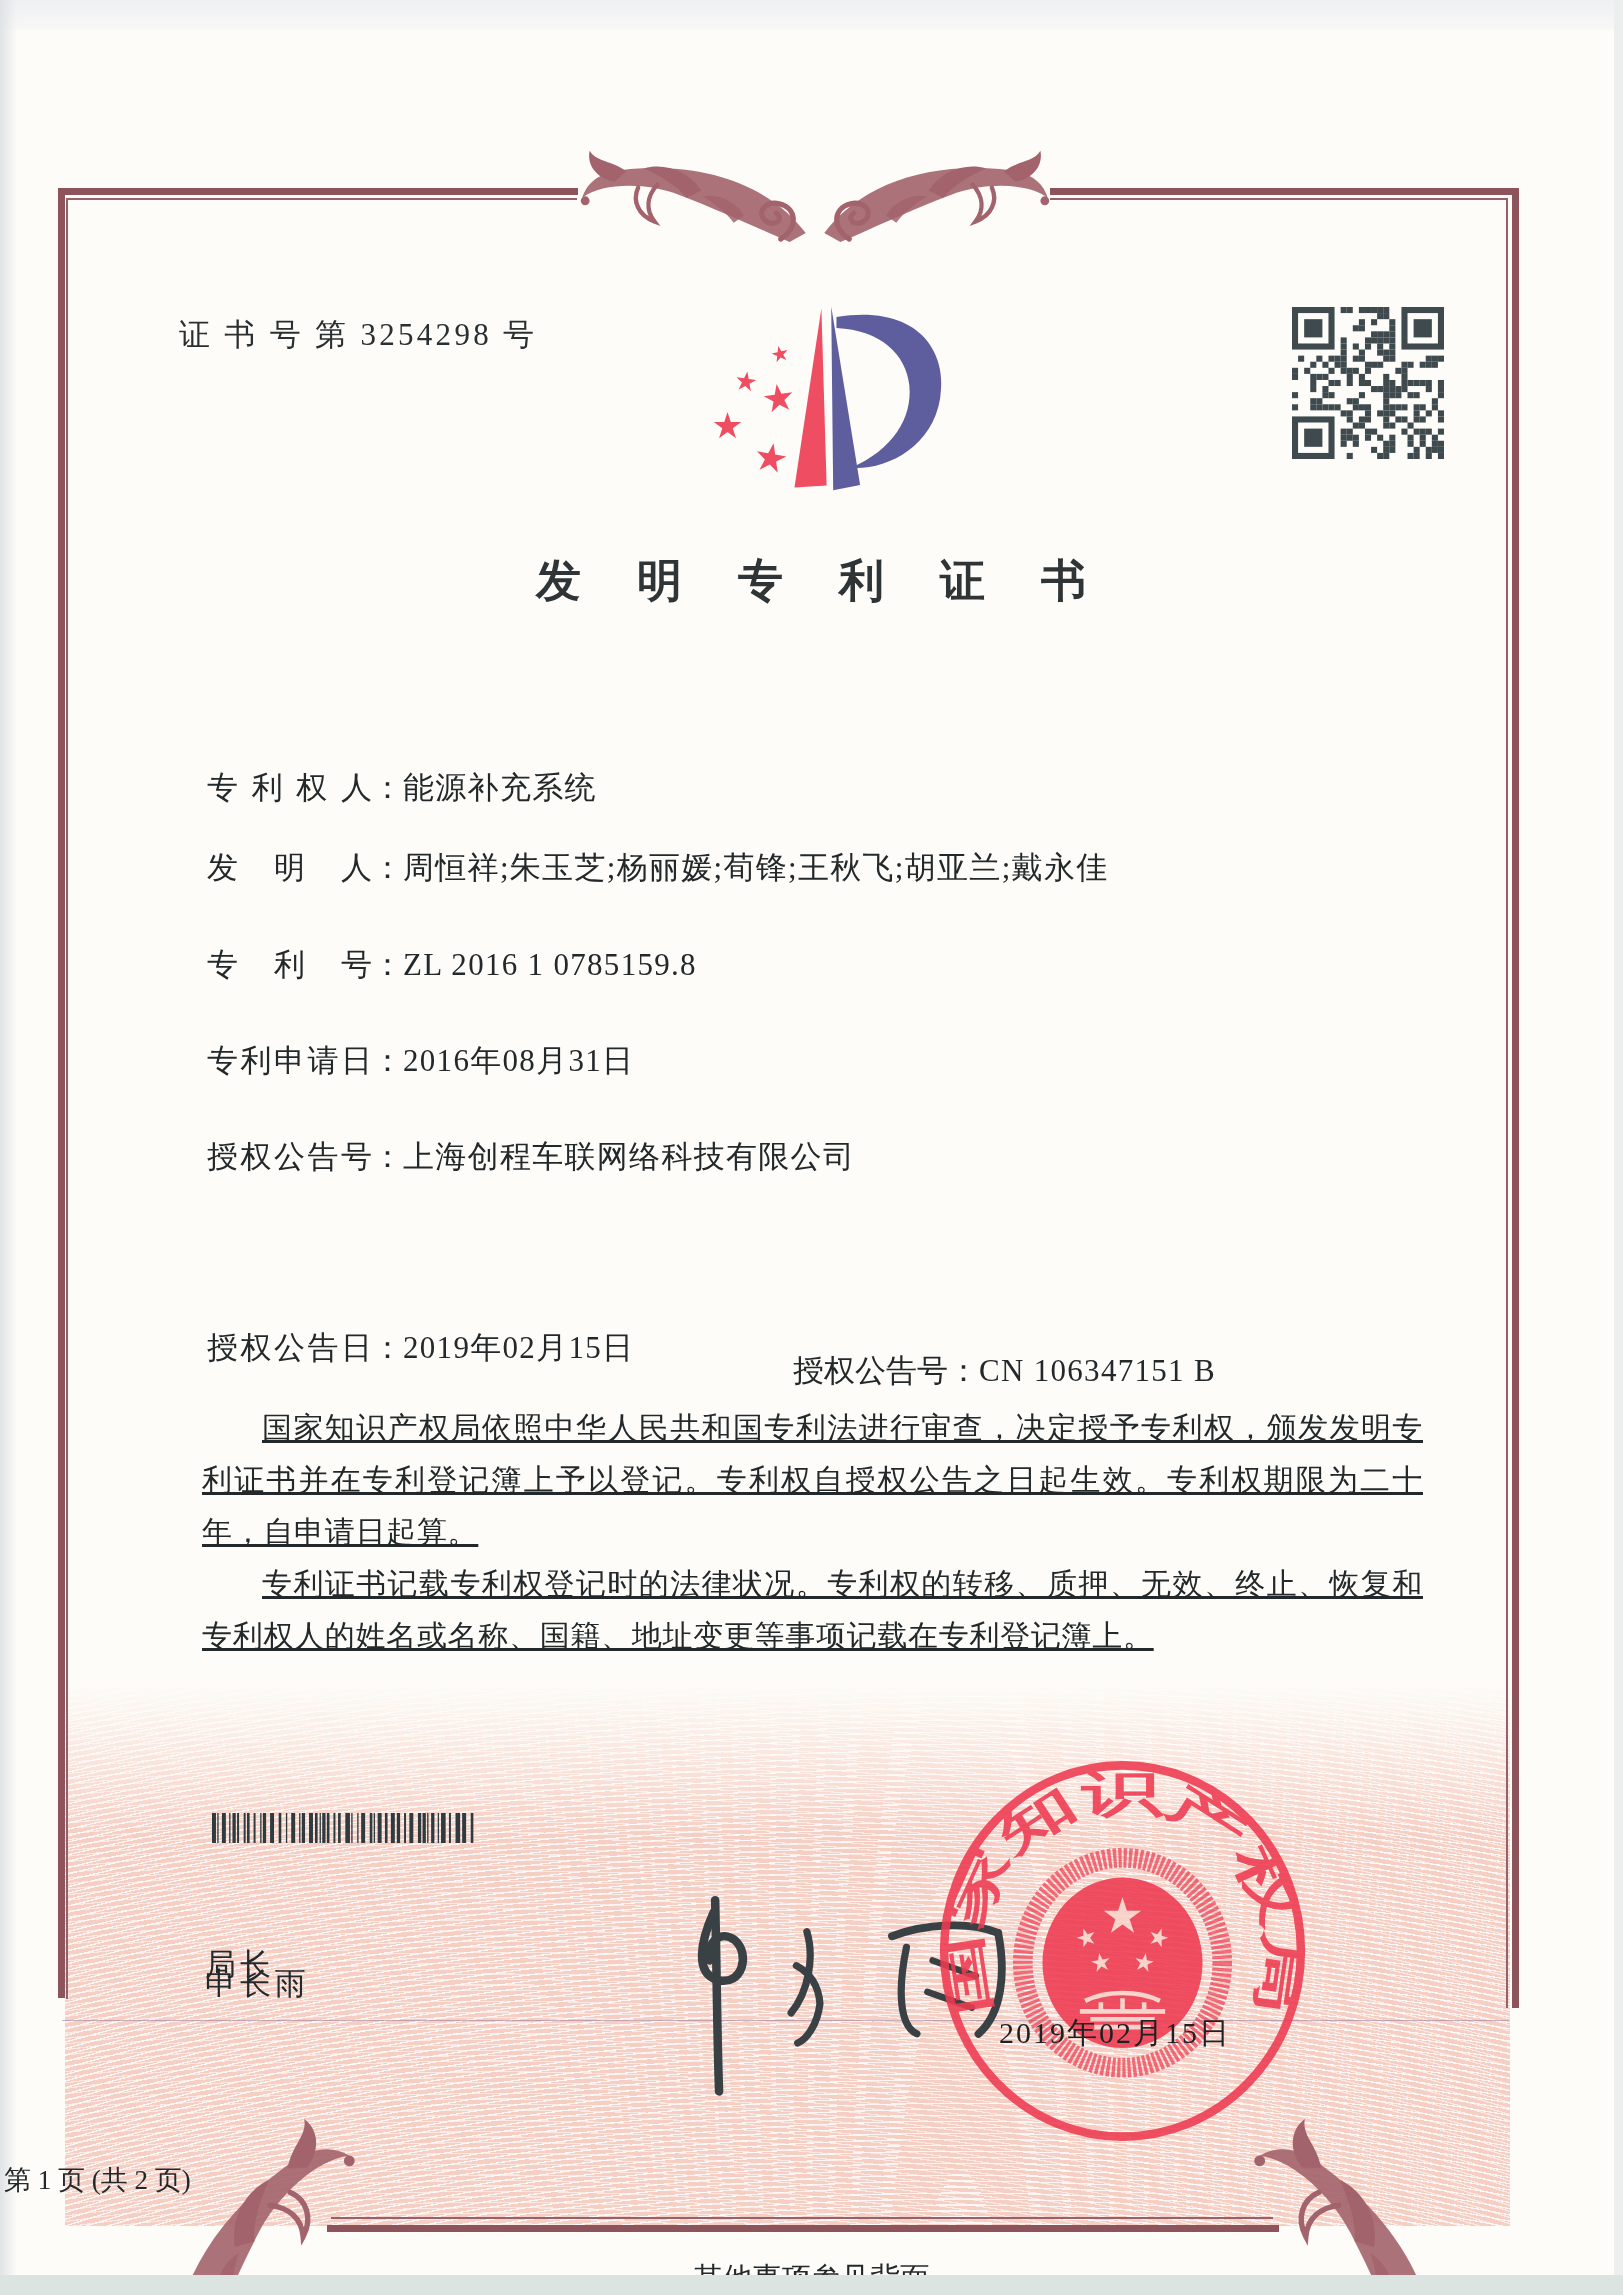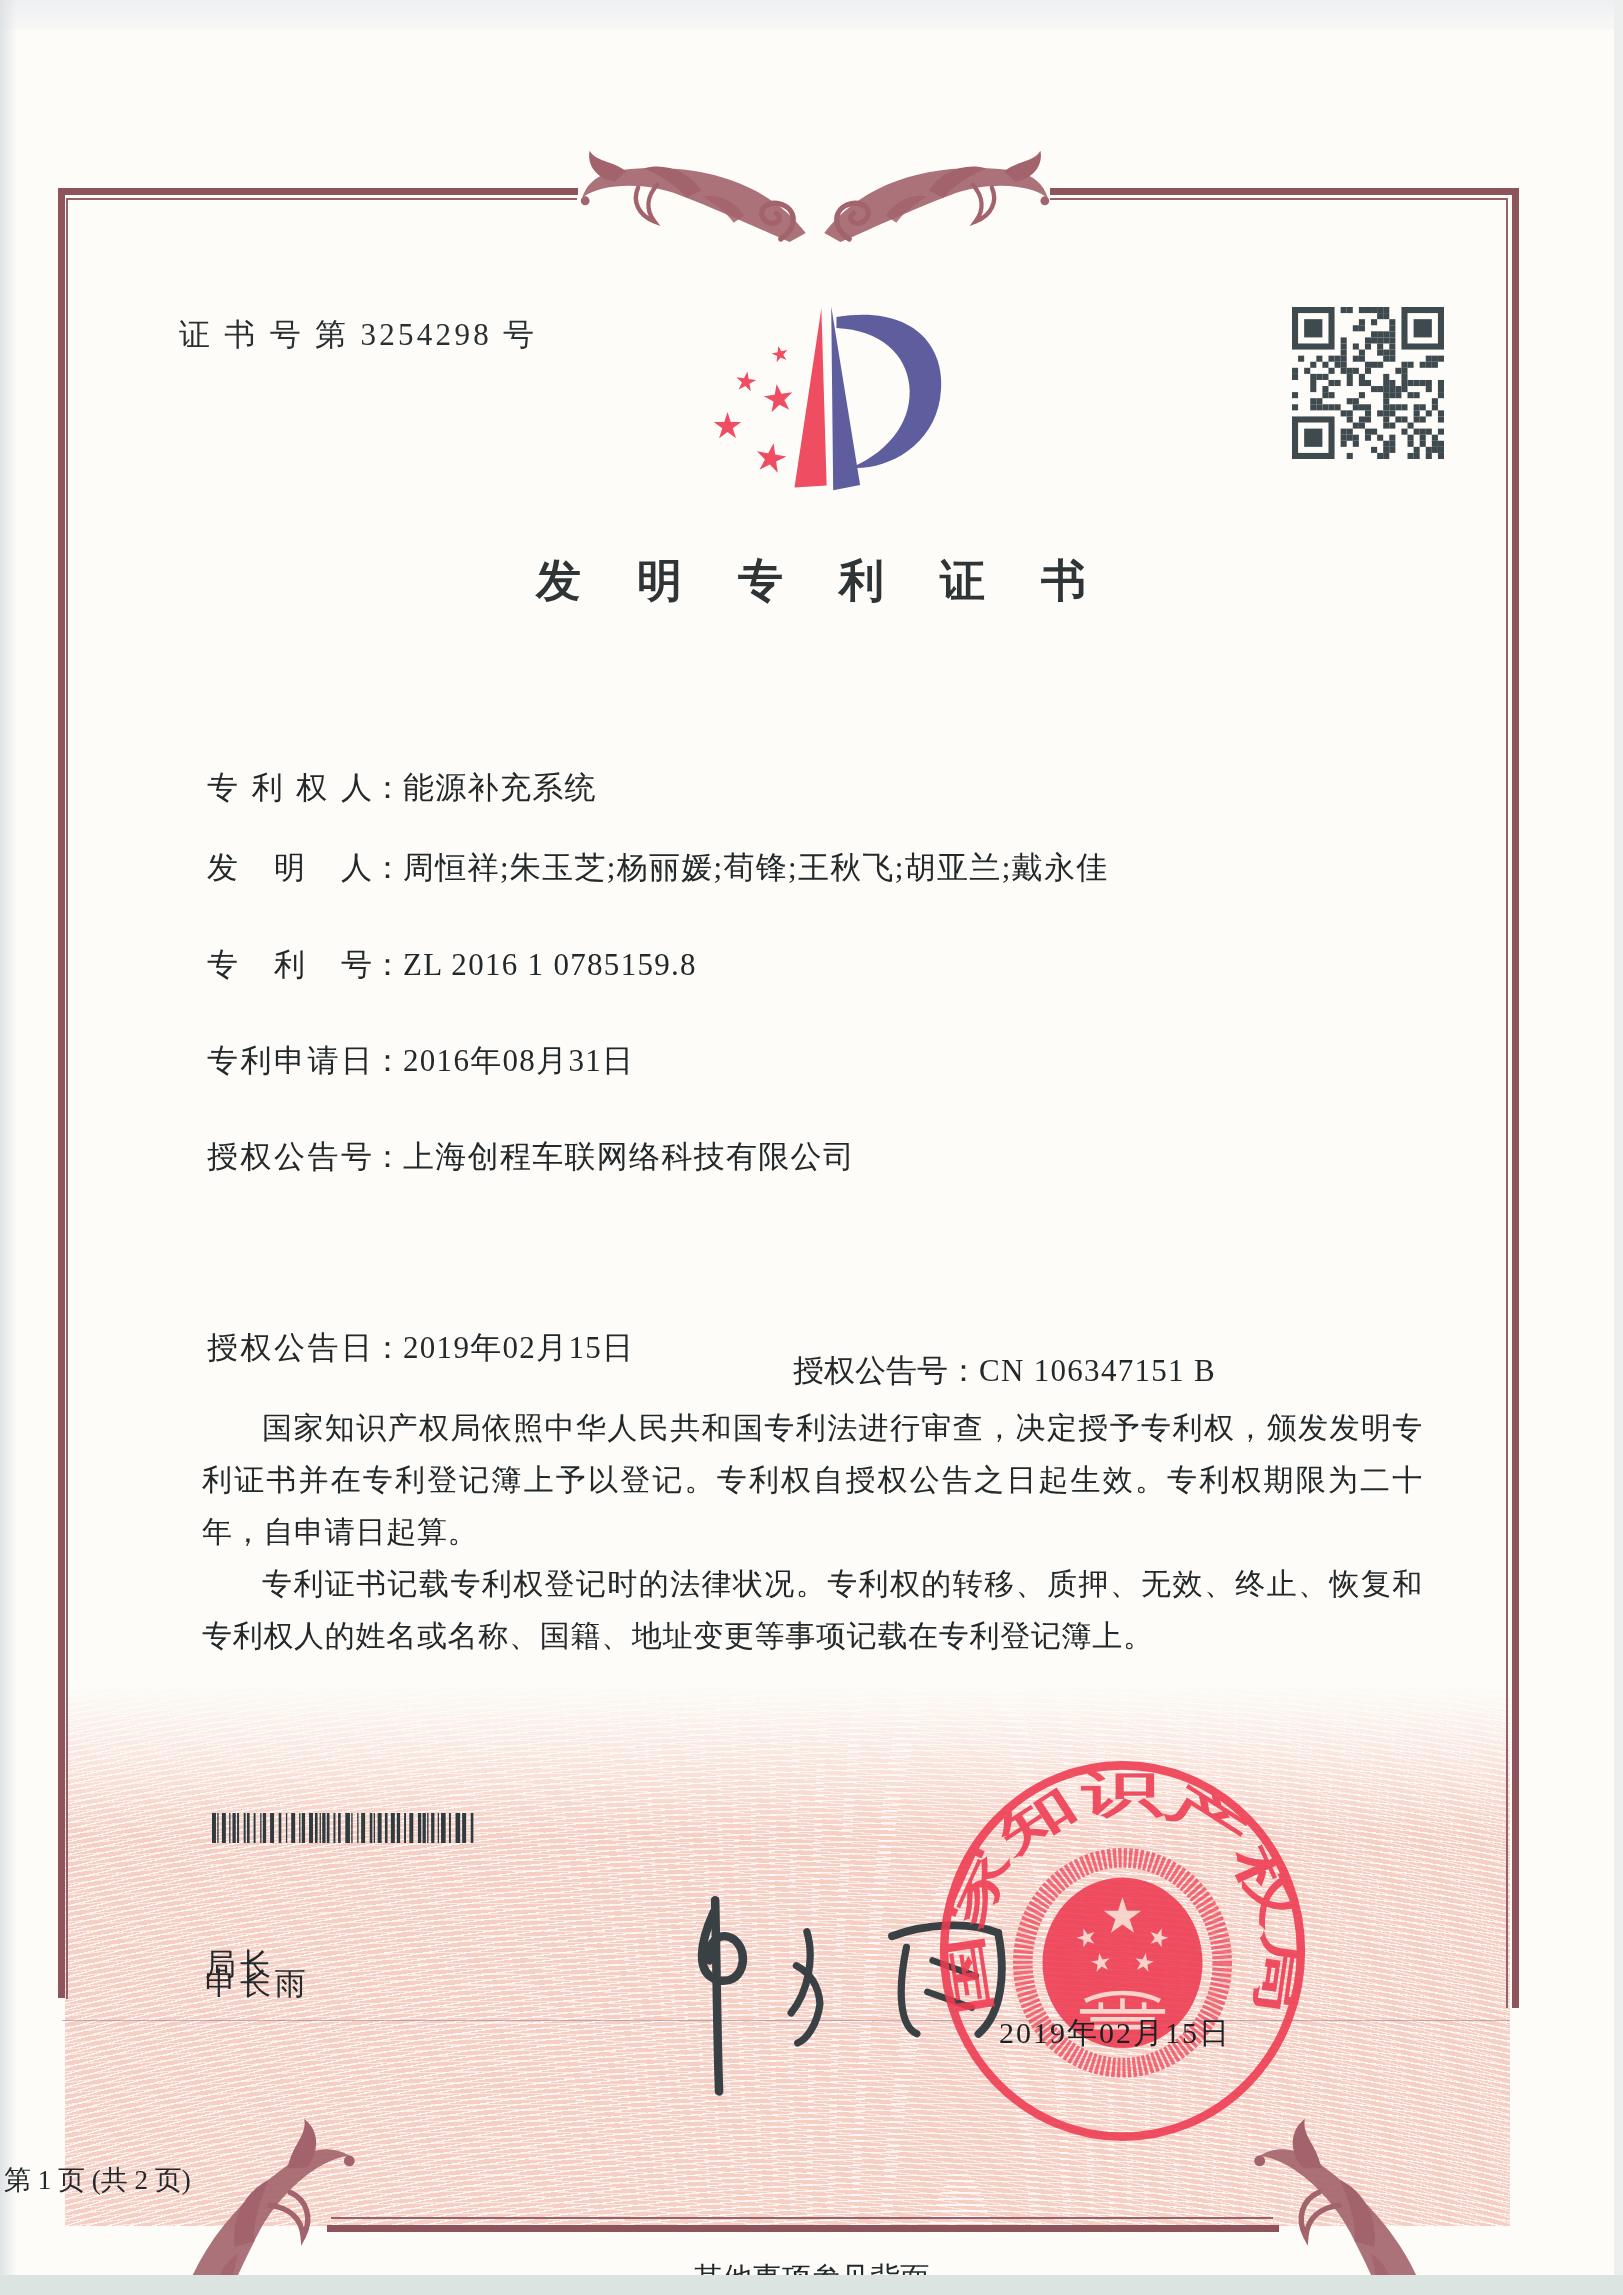--- a/index.html
+++ b/index.html
@@ -29,21 +29,21 @@
   .certno{position:absolute;left:179px;top:314px;font-size:31px;letter-spacing:3.3px;color:#2a2f31;text-align:right;}
   .title{position:absolute;left:197px;top:551px;width:1228px;text-align:center;
          font-size:45px;letter-spacing:56px;text-indent:56px;color:#2f3436;font-weight:600;}
   .row{position:absolute;left:207px;font-size:31px;white-space:nowrap;color:#23282a;}
   .row .lbl{display:inline-block;width:165px;text-align:justify;text-align-last:justify;vertical-align:bottom;}
   .row .val{letter-spacing:1.3px;}
   .row .grp2{position:absolute;left:586px;top:0;white-space:nowrap;margin-top:23px;}
   .row .lbl2{display:inline-block;}
   .paras{position:absolute;left:202px;top:1402px;width:1221px;font-size:30px;line-height:52px;
          letter-spacing:0.7px;color:#23282a;text-align:justify;}
-  .paras p{margin:0;text-indent:60px;}
+  .paras p{margin:0;text-indent:60px;text-decoration:underline;}
   .director{position:absolute;left:205px;font-size:31px;letter-spacing:3.9px;color:#23282a;}
   .sealdate{position:absolute;left:964px;top:2013px;width:302px;text-align:center;
             font-size:30px;letter-spacing:2px;color:#1d2123;}
   .pageinfo{position:absolute;left:3.9px;top:2162px;width:1615px;text-align:left;font-size:27px;color:#23282a;}
   .backnote{position:absolute;left:3.9px;top:2259px;width:1615px;text-align:center;font-size:29.5px;color:#23282a;}
 
   svg{position:absolute;overflow:visible;}
   .orn{color:#a2636c;}
 </style>
 </head>

